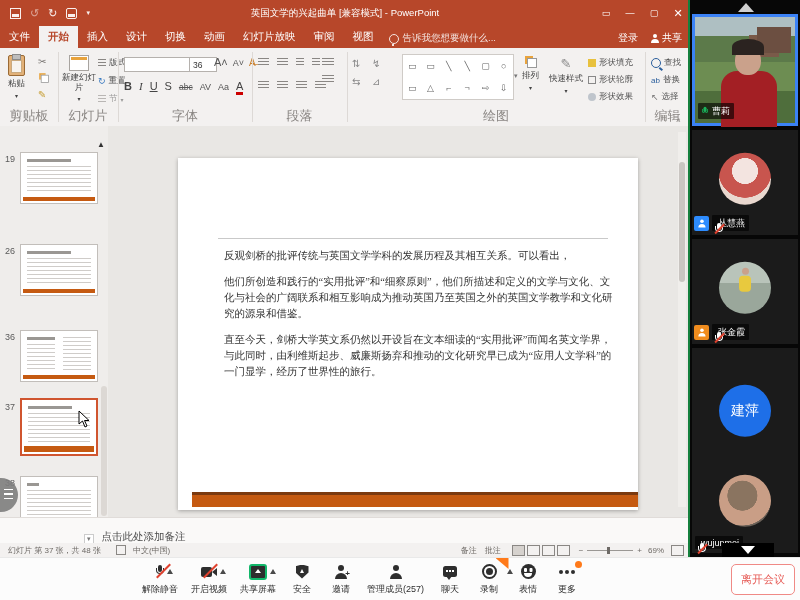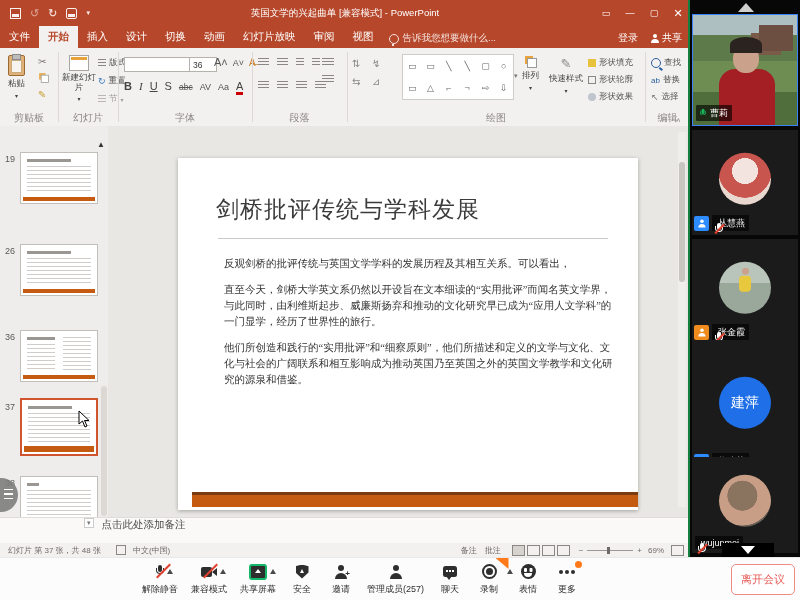--- a/index.html
+++ b/index.html
@@ -21,21 +21,21 @@
   .tellme{display:flex;align-items:center;gap:4px;margin-left:6px;margin-bottom:3px;font-size:9.5px;opacity:.85;white-space:nowrap}
   .bulb{width:8px;height:8px;border:1px solid #fff;border-radius:50%;position:relative}
   .bulb::after{content:"";position:absolute;left:2px;bottom:-3px;width:2px;height:2px;background:#fff}
   .tright{margin-left:auto;display:flex;align-items:center;gap:12px;margin-right:8px;margin-bottom:3px;font-size:10px}
   .pers{width:9px;height:9px;position:relative}
   .pers::before{content:"";position:absolute;top:0;left:2.5px;width:4px;height:4px;border-radius:50%;background:currentColor}
   .pers::after{content:"";position:absolute;bottom:0;left:0.5px;width:8px;height:4px;border-radius:4px 4px 0 0;background:currentColor}
   
   .ribbon{position:absolute;left:0;top:48px;width:690px;height:78px;background:#F3F1F0;border-bottom:1px solid #D2CECB;font-size:9px;color:#444}
   .rsep{position:absolute;top:4px;bottom:4px;width:1px;background:#DDD9D6}
-  .rlabel{position:absolute;bottom:1px;font-size:10px;color:#8A8683;text-align:center}
+  .rlabel{position:absolute;bottom:1px;font-size:13px;color:#8A8683;text-align:center}
   .bigbtn{position:absolute;display:flex;flex-direction:column;align-items:center;gap:2px;font-size:8.5px;color:#444;text-align:center}
   .clipicon{width:15px;height:19px;background:#E2B178;border:1px solid #9A6A35;border-radius:2px;position:relative}
   .clipicon::before{content:"";position:absolute;top:-2px;left:3px;width:7px;height:4px;background:#BDBDBD;border:1px solid #8a8a8a}
   .clipicon::after{content:"";position:absolute;top:4px;left:2px;right:2px;bottom:2px;background:#F7F3EE;border:1px solid #C9A97E}
   .newslideicon{width:18px;height:14px;background:#fff;border:1px solid #A8A4A0;position:relative}
   .newslideicon::before{content:"";position:absolute;top:1px;left:1px;right:1px;height:3px;background:#E8A33D}
   .minirow{display:flex;align-items:center;gap:3px;font-size:8.5px;color:#555;white-space:nowrap}
   .lines{width:11px;height:9px;background:repeating-linear-gradient(#8a8784 0 1px,transparent 1px 3px)}
   .cbox{background:#fff;border:1px solid #B5B1AD;font-size:8.5px;color:#333;display:flex;align-items:center;padding:0 3px}
   .fbtn{font-size:11px;color:#444}
@@ -58,26 +58,26 @@
   .floatbtn{position:absolute;left:-16px;top:478px;width:34px;height:34px;border-radius:50%;background:rgba(125,125,125,.9);z-index:5}
   .floatbtn .h{position:absolute;left:20px;top:11px;width:9px;height:11px;background:repeating-linear-gradient(#fff 0 1.5px,transparent 1.5px 4.5px)}
   
   .slidearea{position:absolute;left:108px;top:126px;width:580px;height:391px;background:#E9E7E4}
   .slide{position:absolute;left:70px;top:32px;width:460px;height:352px;background:#fff;box-shadow:0 1px 4px rgba(0,0,0,.3)}
   .slide h1{margin:0;position:absolute;left:38px;top:36px;font-size:23px;font-weight:normal;color:#3B3B3B;
             font-family:"Liberation Serif","DejaVu Serif",serif;letter-spacing:1px}
   .trule{position:absolute;left:40px;right:30px;top:80px;height:1px;background:#C9C9C9}
   .sbody{position:absolute;left:46px;top:90px;width:392px;font-size:10.5px;line-height:1.52;color:#333;
          font-family:"Liberation Serif","DejaVu Serif",serif}
-  .sbody p{margin:8px 0 10px}
+  .sbody p{margin:0 0 10px}
   .obar-big{position:absolute;left:14px;right:0;bottom:3px;height:12px;background:#C55A11;border-top:3px solid #7B3A10}
   .vscroll{position:absolute;right:2px;top:6px;width:8px;bottom:10px;background:#F0EEEB}
   .vscroll .vth{position:absolute;left:1px;top:30px;width:6px;height:120px;background:#C9C5C1;border-radius:3px}
   
-  .notesrow{position:absolute;left:0;top:517px;width:690px;height:26px;background:#FAF9F8;border-top:1px solid #E0DCD9;display:flex;align-items:flex-start}
+  .notesrow{position:absolute;left:0;top:517px;width:690px;height:26px;background:#FAF9F8;border-top:1px solid #E0DCD9;display:flex;align-items:flex-end}
   .notesrow .clps{margin-left:84px;font-size:7px;color:#777;border:1px solid #CCC;padding:0 2px;background:#fff}
   .notesrow .ph{margin-left:8px;font-size:10.5px;color:#4a4a4a}
   .statusrow{position:absolute;left:0;top:543px;width:690px;height:14px;background:#F3F1F0;display:flex;align-items:center;font-size:8px;color:#6E6A66;white-space:nowrap}
   .statusrow .gap{width:14px}
   .viewico{display:inline-block;width:11px;height:9px;border:1px solid #8a8784;margin:0 1px}
   .viewico.sel{background:#D6D2CE}
   .zslider{display:inline-block;width:46px;height:1px;background:#9a9794;position:relative;margin:0 4px;vertical-align:middle}
   .zslider::after{content:"";position:absolute;left:20px;top:-3px;width:3px;height:7px;background:#6E6A66}
   
   .share-edge{position:absolute;left:688px;top:0;width:2px;height:557px;background:#15803d;z-index:3}
@@ -363,26 +363,25 @@
   <svg class="cursor" style="left:78px;top:284px" width="13" height="18" viewBox="0 0 13 18">
     <polygon points="1,1 1,14 4.5,11 7,17 9,16 6.5,10.5 11,10.5" fill="#fff" stroke="#000" stroke-width="1"></polygon>
   </svg>
 </div>
 <div class="floatbtn">
     <div class="h"></div>
   </div>
 
 <div class="slidearea">
   <div class="slide">
-    <h1>剑桥批评传统与学科发展</h1>
     <div class="trule"></div>
     <div class="sbody">
       <p>反观剑桥的批评传统与英国文学学科的发展历程及其相互关系。可以看出，</p>
+      <p>他们所创造和践行的“实用批评”和“细察原则”，他们所描述和定义的文学与文化、文化与社会的广阔联系和相互影响成为推动英国乃至英国之外的英国文学教学和文化研究的源泉和借鉴。</p>
       <p>直至今天，剑桥大学英文系仍然以开设旨在文本细读的“实用批评”而闻名英文学界，与此同时，由利维斯起步、威廉斯扬弃和推动的文化研究早已成为“应用人文学科”的一门显学，经历了世界性的旅行。</p>
-      <p>他们所创造和践行的“实用批评”和“细察原则”，他们所描述和定义的文学与文化、文化与社会的广阔联系和相互影响成为推动英国乃至英国之外的英国文学教学和文化研究的源泉和借鉴。</p>
     </div>
     <div class="obar-big"></div>
   </div>
   <div class="vscroll">
       <div class="vth"></div>
     </div>
 </div>
 
 <div class="notesrow">
   <span class="clps">▾</span>
@@ -425,21 +424,21 @@
           <span class="caret"></span>
         </span>
       <span>解除静音</span>
     </div>
     <div class="mitem">
       <span class="micon">
           <span class="ic-cam"></span>
           <span class="slash" style="left:0"></span>
           <span class="caret"></span>
         </span>
-      <span>兼容模式</span>
+      <span>开启视频</span>
     </div>
     <div class="mitem">
       <span class="micon">
           <span class="ic-screen"></span>
           <span class="caret"></span>
         </span>
       <span>共享屏幕</span>
     </div>
     <div class="mitem">
       <span class="micon">
@@ -488,21 +487,21 @@
         </span>
       <span>更多</span>
     </div>
   </div>
   <div class="leavebtn">离开会议</div>
 </div>
 
 <div class="sidebar">
   <div class="uptri"></div>
 
-  <div class="tile" style="top:14px;height:112px;border:1px solid #3b82f6;box-sizing:border-box">
+  <div class="tile" style="top:14px;height:112px;border:3px solid #3b82f6;box-sizing:border-box">
     <div class="scene">
       <div class="bld"></div>
       <div class="bodyr"></div>
       <div class="head"></div>
       <div class="hair"></div>
     </div>
     <div class="nm">
       <span class="ic-mic" style="color:#19b35c"></span>
       <span>曹莉</span>
     </div>
@@ -526,21 +525,21 @@
     <div class="avatar" style="background:radial-gradient(circle at 50% 35%,#f3e4e0 0 30%,#c8554e 31% 62%,#e9d8cf 63% 100%)"></div>
     <div class="rolebadge" style="background:#2D8CFF">
         <span class="pers"></span>
       </div>
     <div class="nm" style="left:20px">
       <span style="position:relative"><span class="ic-mic" style="color:#fff"></span><span class="slash" style="left:-2px;top:5px;width:13px;height:1.5px"></span></span>
       <span>丛慧燕</span>
     </div>
   </div>
 
-  <div class="tile" style="top:340px;height:133px">
+  <div class="tile" style="top:348px;height:133px">
     <div class="avatar" style="background:#1E6FE8;display:flex;align-items:center;justify-content:center;color:#fff;font-size:14px">
       <span>建萍</span>
     </div>
     <div class="rolebadge" style="background:#2D8CFF">
         <span class="pers"></span>
       </div>
     <div class="nm" style="left:20px">
       <span style="position:relative"><span class="ic-mic" style="color:#fff"></span><span class="slash" style="left:-2px;top:5px;width:13px;height:1.5px"></span></span>
       <span>熊建萍</span>
     </div>

